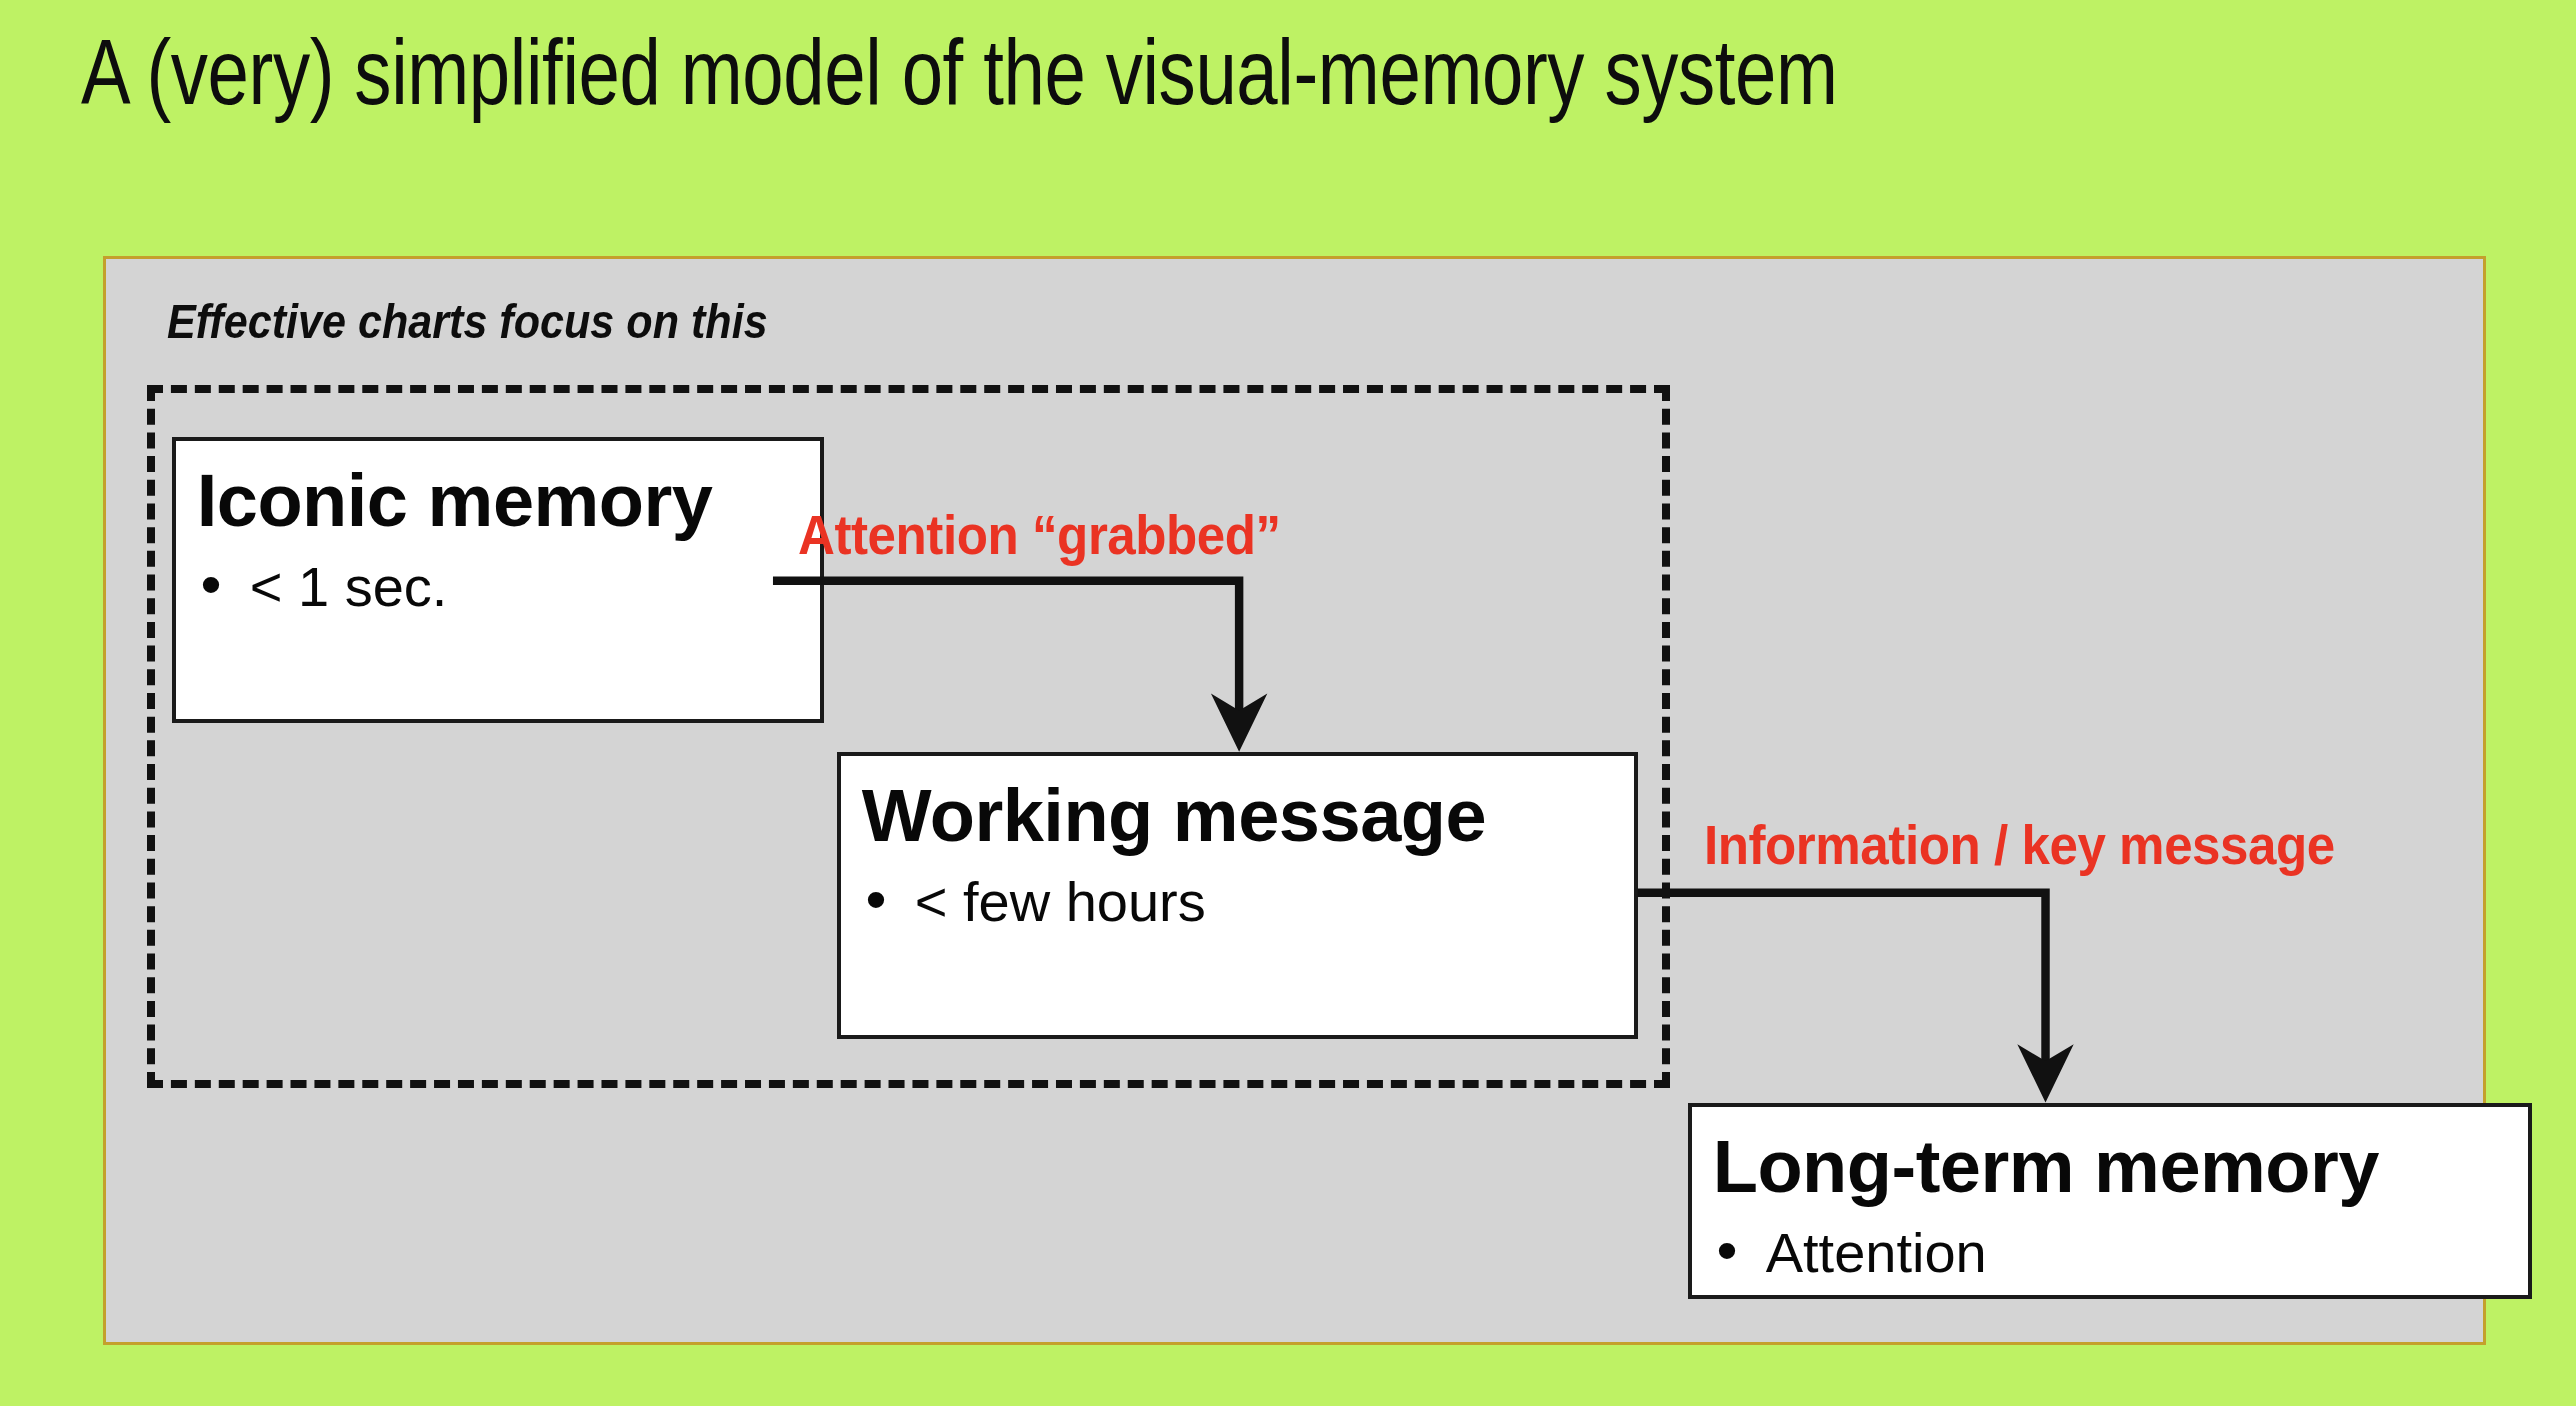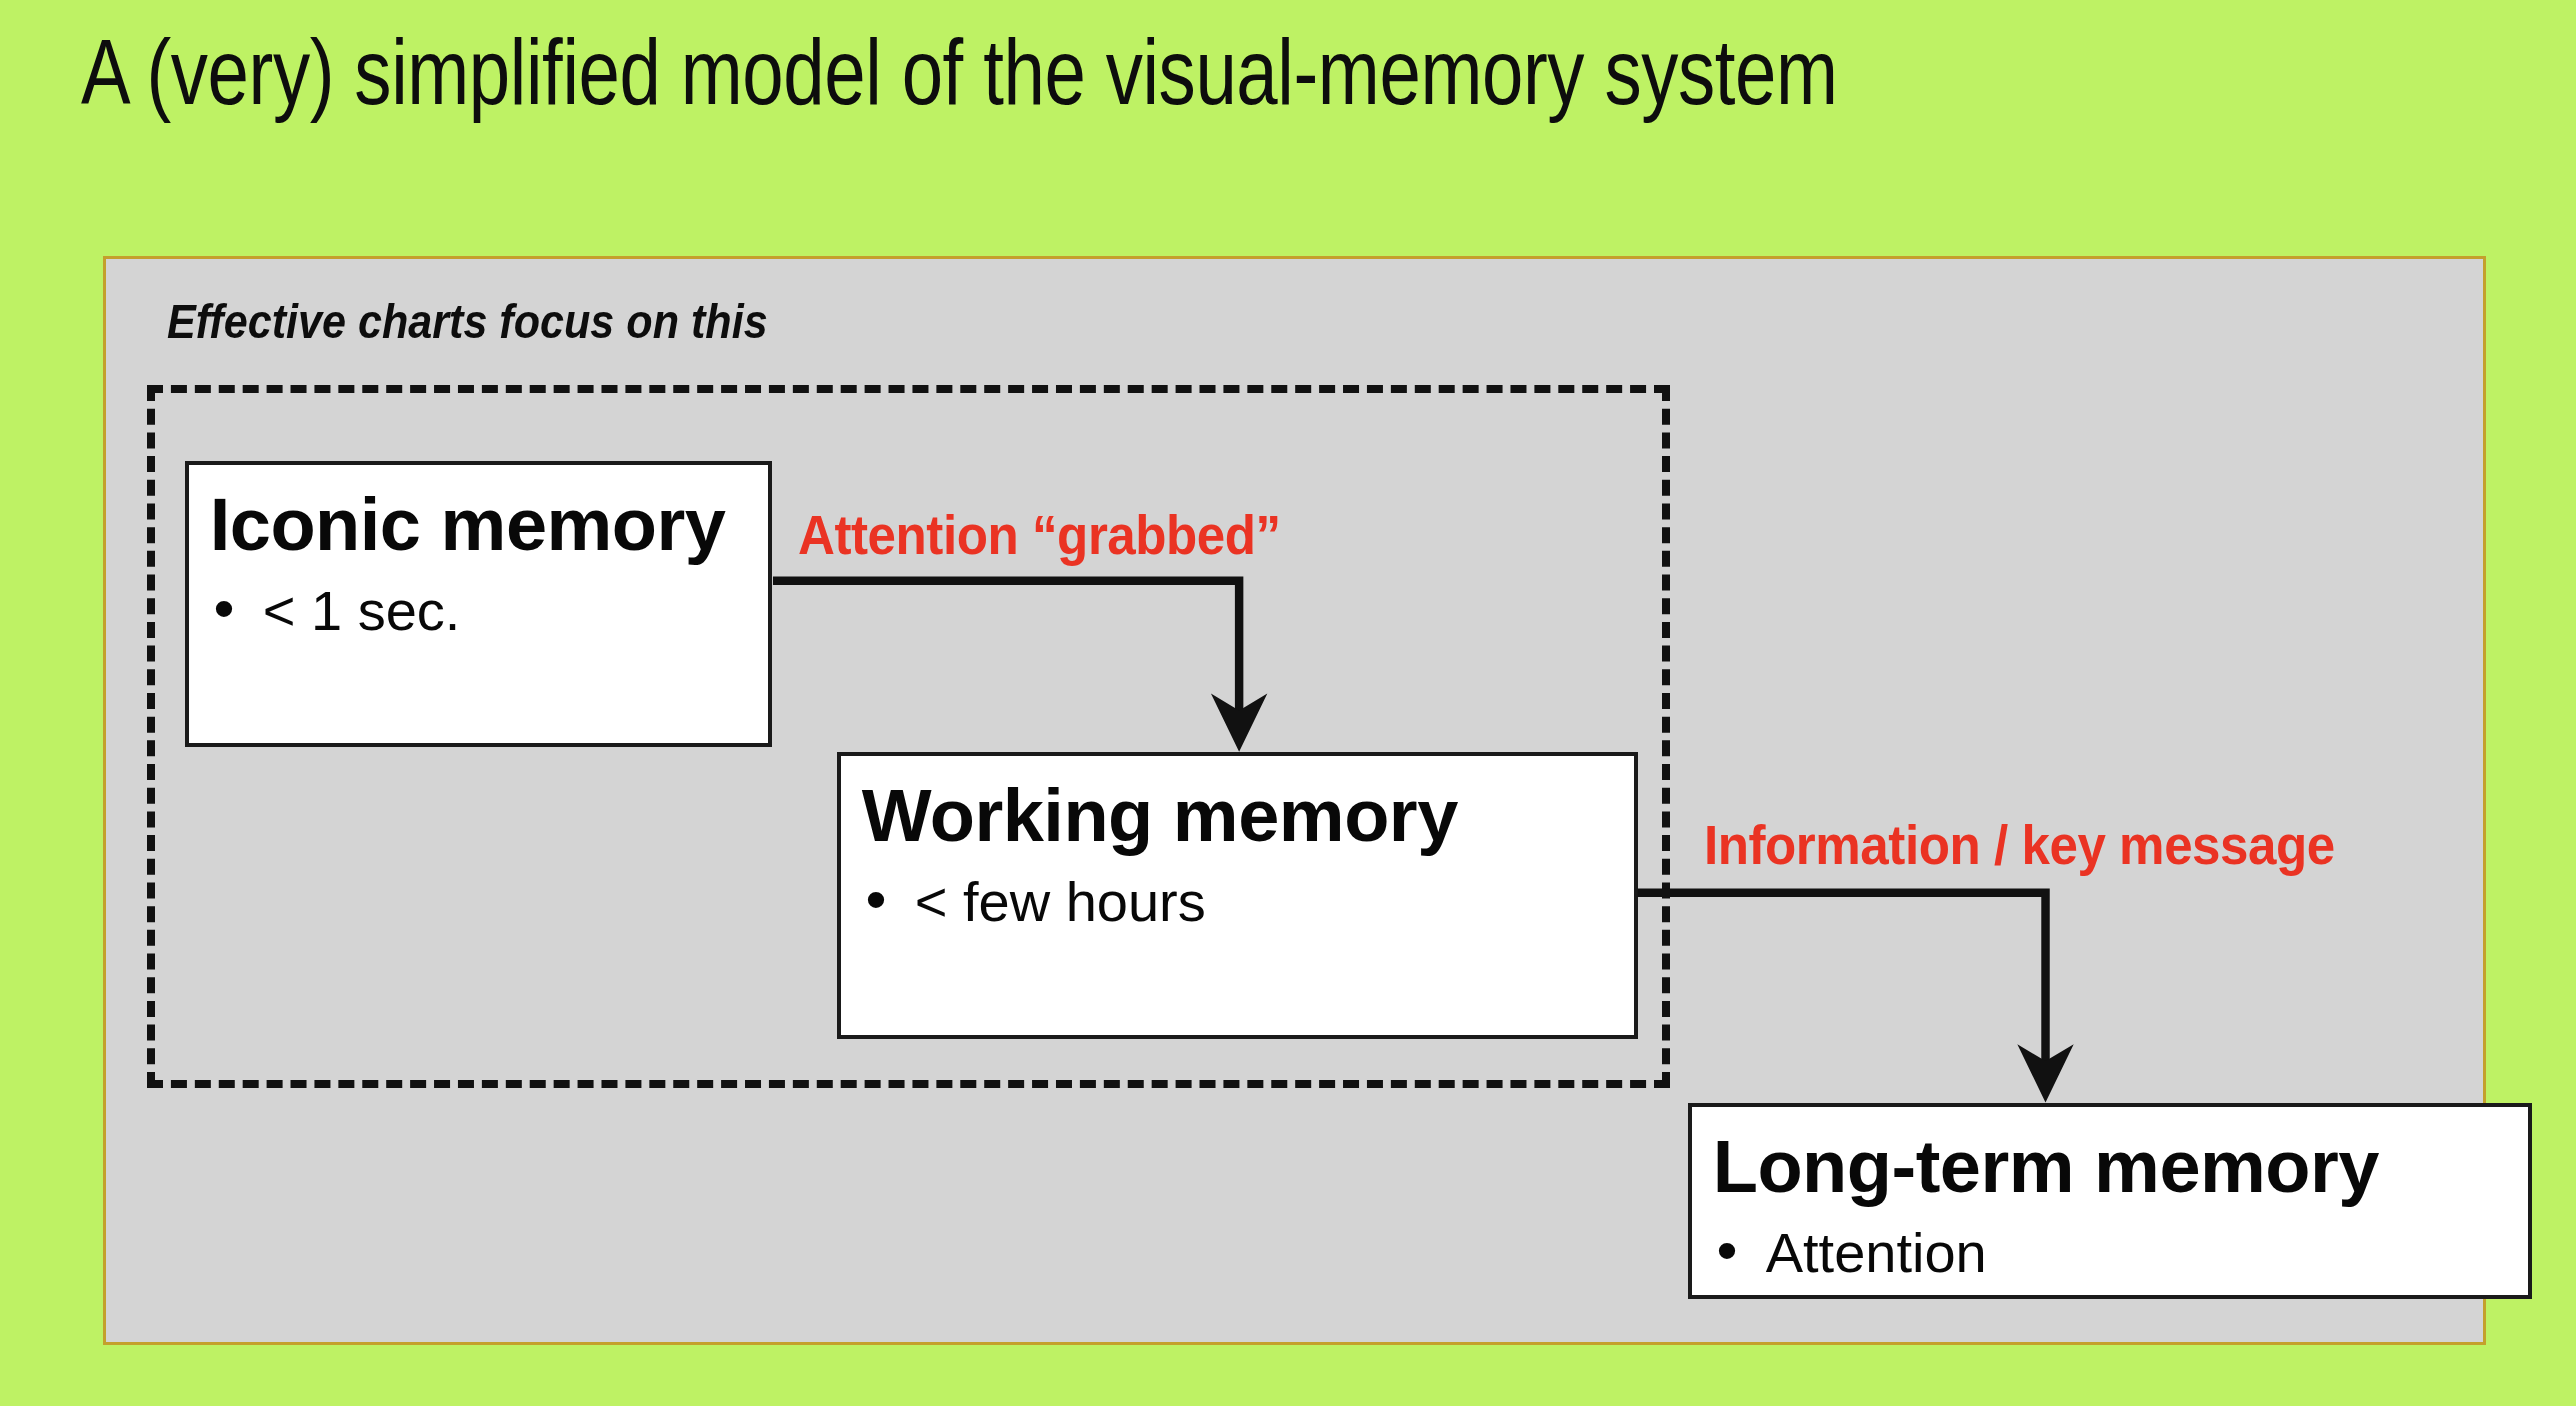--- a/index.html
+++ b/index.html
@@ -102,21 +102,21 @@
   }
   .mem-bullets li::before {
     content: "\2022";
     position: absolute;
     left: 3.8px;
     top: -1.9px;
     font-size: 60px;
     line-height: 86px;
   }
 
-  #box-iconic   { left: 185px;  top: 437px;  width: 587px;  height: 286px; margin-top: 24px; }
+  #box-iconic   { left: 172px;  top: 437px;  width: 652px;  height: 286px; }
   #box-working  { left: 837px;  top: 752px;  width: 801px;  height: 287px; }
   #box-longterm { left: 1688px; top: 1103px; width: 844px;  height: 196px; }
 
   
   .conn-label {
     position: absolute;
     font-size: 55px;
     font-weight: 700;
     color: #ea3323;
     white-space: nowrap;
@@ -151,21 +151,21 @@
   <div id="dashed-region"></div>
 
   <div class="mem-box" id="box-iconic">
     <div class="mem-title">Iconic memory</div>
     <ul class="mem-bullets">
       <li>&lt; 1 sec.</li>
     </ul>
   </div>
 
   <div class="mem-box" id="box-working">
-    <div class="mem-title">Working memory</div>
+    <div class="mem-title">Working message</div>
     <ul class="mem-bullets">
       <li>&lt; few hours</li>
     </ul>
   </div>
 
   <div class="mem-box" id="box-longterm">
     <div class="mem-title">Long-term memory</div>
     <ul class="mem-bullets">
       <li>Attention</li>
     </ul>

